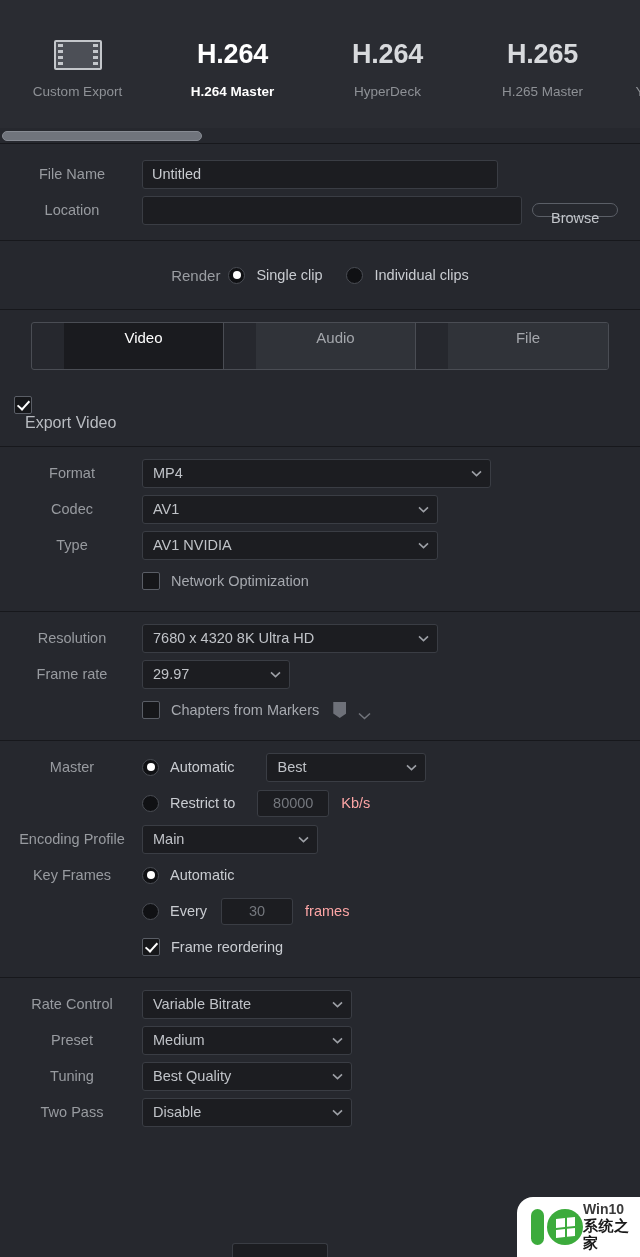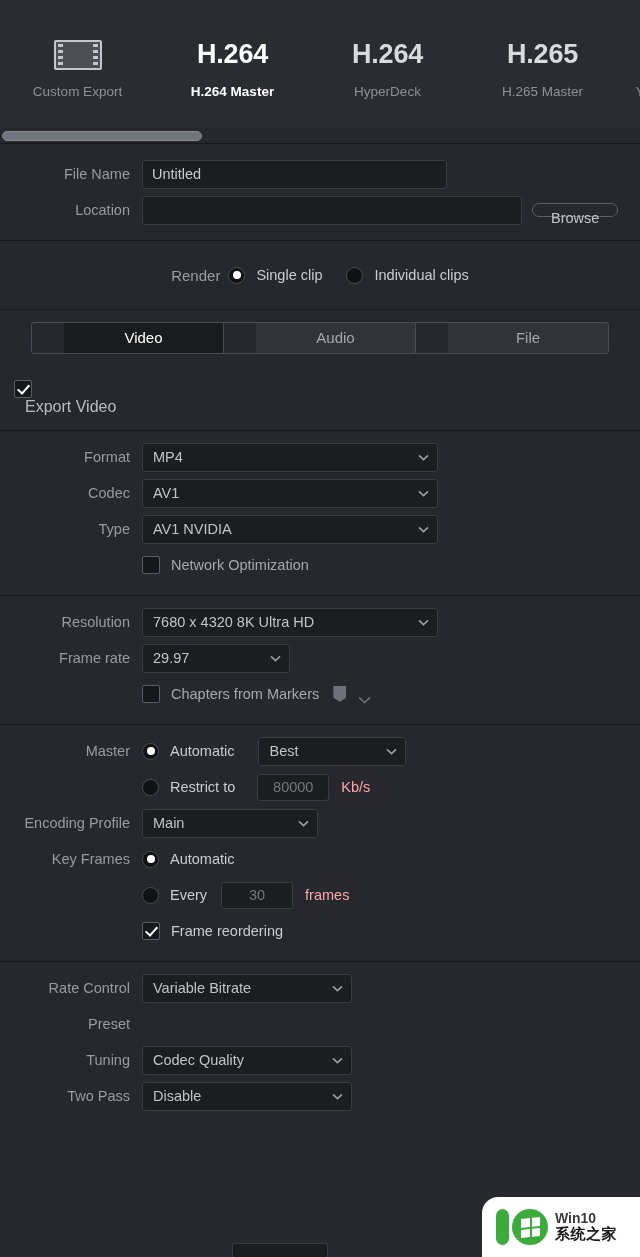--- a/index.html
+++ b/index.html
@@ -110,21 +110,21 @@
   .divider { height: 1px; background: #17181c; }
 
   .row {
     display: flex;
     align-items: center;
     min-height: 36px;
     padding: 0 14px;
   }
   .lbl {
     width: 128px;
-    text-align: right;
+    text-align: center;
     padding-right: 12px;
     font-size: 14.5px;
     color: #989ba0;
     flex: 0 0 auto;
   }
 
   
   .tinput {
     background: #1c1d21;
     border: 1px solid #3a3d44;
@@ -221,21 +221,21 @@
   
   .tabs-wrap { display: flex; justify-content: center; padding: 12px 0 14px; }
   .tabs {
     display: flex;
     border: 1px solid #4a4d54;
     border-radius: 3px;
     overflow: hidden;
   }
   .tab {
     width: 160px;
-    height: 30px;
+    height: 46px;
     line-height: 30px;
     text-align: center;
     font-size: 15px;
     color: #a4a7ac;
     background: #303339;
     border-right: 1px solid #4a4d54;
     cursor: pointer;
     margin-left: 32px;
   }
   .tab:last-child { border-right: none; }
@@ -286,27 +286,26 @@
     border: 1px solid #3a3d44;
     border-bottom: none;
     border-radius: 3px 3px 0 0;
   }
 
   
   .watermark {
     position: absolute;
     right: 0;
     bottom: 0;
-    width: 158px;
+    width: 123px;
     height: 60px;
     background: #ffffff;
     border-top-left-radius: 16px;
     display: flex;
     align-items: center;
-    gap: 7px;
     padding-left: 14px;
   }
   .wm-mark { display: flex; align-items: center; gap: 3px; }
   .wm-bar {
     width: 13px; height: 36px;
     background: #3cab3c;
     border-radius: 7px;
   }
   .wm-circle {
     width: 36px; height: 36px;
@@ -378,21 +377,21 @@
   </div>
 
   <div class="hscroll-track">
     <div class="hscroll-thumb"></div>
   </div>
 
   <div class="section">
     <div class="spacer-12"></div>
     <div class="row">
       <div class="lbl">File Name</div>
-      <div class="tinput" style="width:305px">Untitled</div>
+      <div class="tinput" style="width:356px">Untitled</div>
     </div>
     <div class="row">
       <div class="lbl">Location</div>
       <div class="tinput" style="width:380px"></div>
       <div class="btn-pill" style="margin-left:10px">Browse</div>
     </div>
     <div class="spacer-12"></div>
   </div>
   <div class="divider"></div>
 
@@ -420,21 +419,21 @@
   <div class="export-video-row">
     <span class="checkbox on"></span>
     <span class="ctext">Export Video</span>
   </div>
   <div class="divider"></div>
 
   <div class="section">
     <div class="spacer-8"></div>
     <div class="row">
       <div class="lbl">Format</div>
-      <div class="dd" style="width:296px">
+      <div class="dd" style="width:349px">
         <span>MP4</span>
         <span class="chev">
           <svg viewBox="0 0 11 7">
               <path d="M1 1.4 L5.5 5.6 L10 1.4" fill="none" stroke="#9da0a6" stroke-width="1.6"></path>
             </svg>
         </span>
       </div>
     </div>
     <div class="row">
       <div class="lbl">Codec</div>
@@ -505,21 +504,21 @@
     <div class="spacer-12"></div>
   </div>
   <div class="divider"></div>
 
   <div class="section">
     <div class="spacer-8"></div>
     <div class="row">
       <div class="lbl">Master</div>
       <span class="radio on"></span>
       <span class="ctext bright">Automatic</span>
-      <div class="dd" style="width:148px;margin-left:24px">
+      <div class="dd" style="width:160px;margin-left:32px">
         <span>Best</span>
         <span class="chev">
           <svg viewBox="0 0 11 7">
               <path d="M1 1.4 L5.5 5.6 L10 1.4" fill="none" stroke="#9da0a6" stroke-width="1.6"></path>
             </svg>
         </span>
       </div>
     </div>
     <div class="row">
       <div class="lbl"></div>
@@ -568,25 +567,33 @@
         <span>Variable Bitrate</span>
         <span class="chev">
           <svg viewBox="0 0 11 7">
               <path d="M1 1.4 L5.5 5.6 L10 1.4" fill="none" stroke="#9da0a6" stroke-width="1.6"></path>
             </svg>
         </span>
       </div>
     </div>
     <div class="row">
       <div class="lbl">Preset</div>
+      <div class="dd" style="width:210px">
+        <span>Medium</span>
+        <span class="chev">
+          <svg viewBox="0 0 11 7">
+              <path d="M1 1.4 L5.5 5.6 L10 1.4" fill="none" stroke="#9da0a6" stroke-width="1.6"></path>
+            </svg>
+        </span>
+      </div>
     </div>
     <div class="row">
       <div class="lbl">Tuning</div>
       <div class="dd" style="width:210px">
-        <span>Codec Quality</span>
+        <span>Best Quality</span>
         <span class="chev">
           <svg viewBox="0 0 11 7">
               <path d="M1 1.4 L5.5 5.6 L10 1.4" fill="none" stroke="#9da0a6" stroke-width="1.6"></path>
             </svg>
         </span>
       </div>
     </div>
     <div class="row">
       <div class="lbl">Two Pass</div>
       <div class="dd" style="width:210px">

